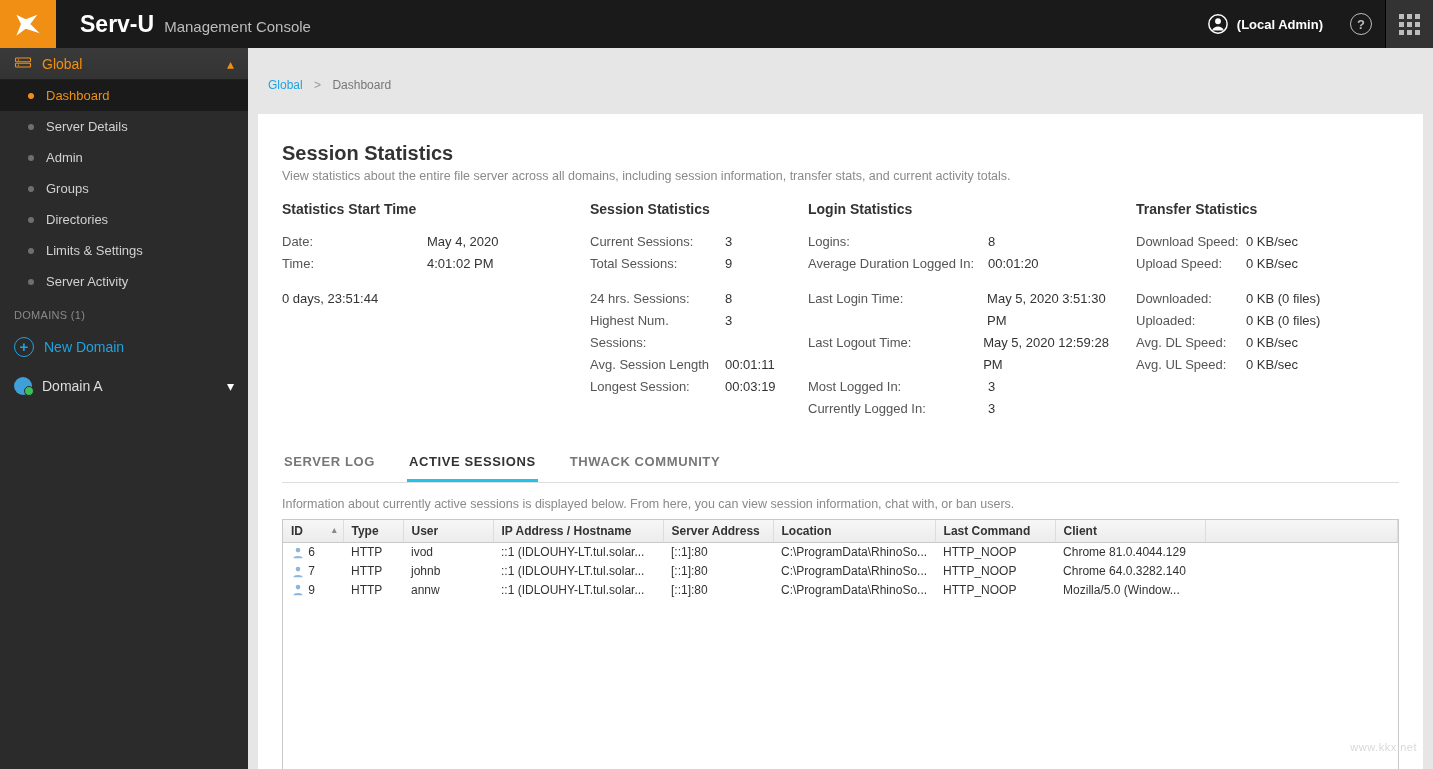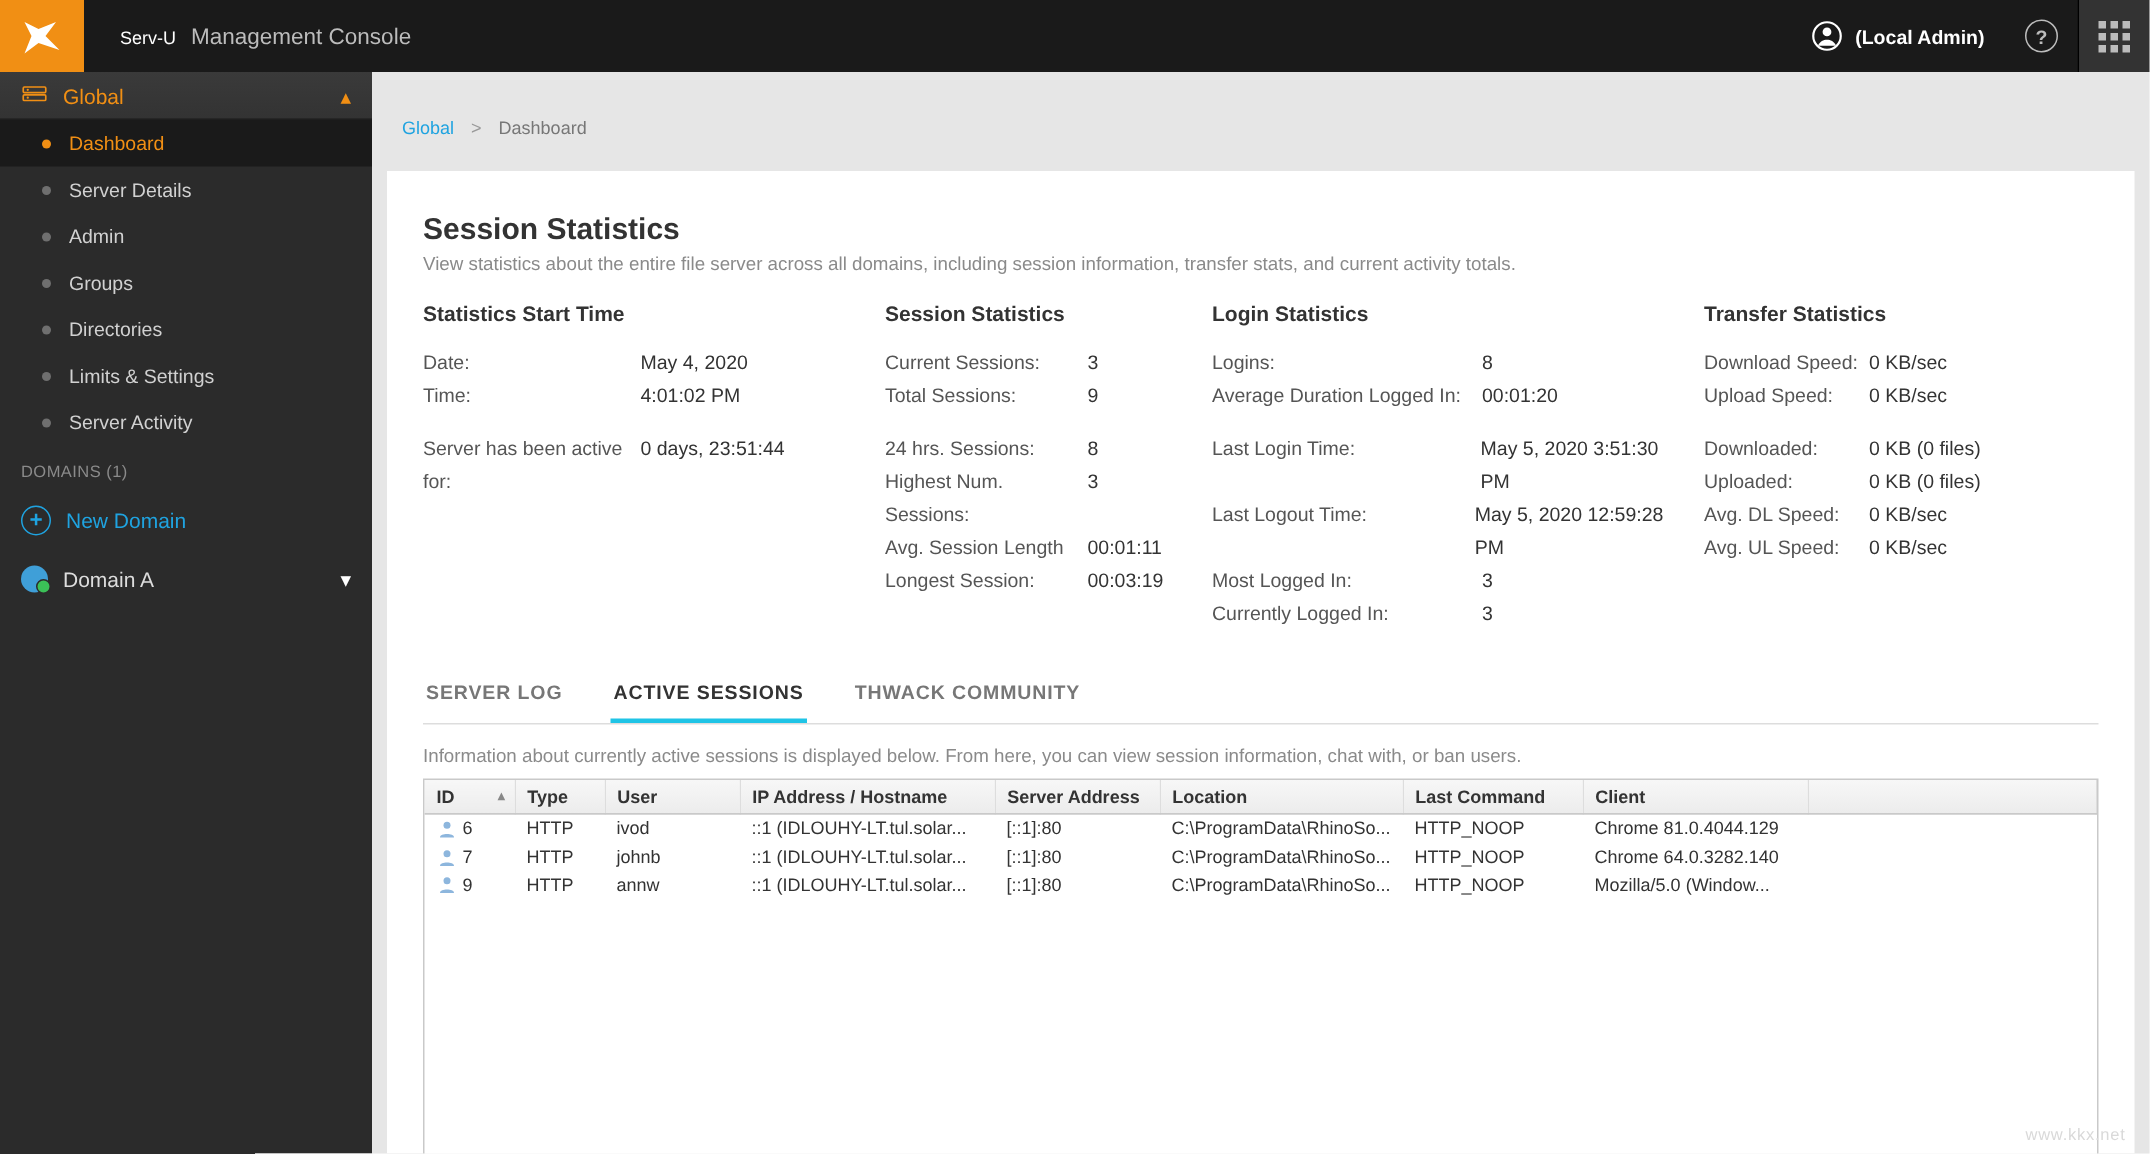--- a/index.html
+++ b/index.html
@@ -3,21 +3,21 @@
 <meta charset="utf-8">
 <style>
 * { margin: 0; padding: 0; box-sizing: border-box; }
 body { font-family: Arial, Helvetica, sans-serif; font-size: 13px; color: #333; background: #e5e5e5; }
 .app { width: 1433px; height: 769px; display: flex; flex-direction: column; background: #fff; }
 
 
 .topbar { height: 48px; background: #1a1a1a; display: flex; align-items: center; color: #fff; }
 .logo-box { width: 56px; height: 48px; background: #f18f14; display: flex; align-items: center; justify-content: center; }
 .brand { padding-left: 24px; display: flex; align-items: baseline; gap: 10px; }
-.brand-main { font-size: 12px; font-weight: 400; color: #fff; }
+.brand-main { font-size: 23px; font-weight: 700; color: #fff; }
 .brand-sub { font-size: 15px; color: #bcbcbc; font-weight: 400; }
 .topbar-right { margin-left: auto; display: flex; align-items: center; height: 48px; }
 .user-box { display: flex; align-items: center; gap: 8px; padding: 0 14px; color: #fff; font-weight: 600; font-size: 13px; cursor: pointer; }
 .help-box { width: 48px; height: 48px; display: flex; align-items: center; justify-content: center; cursor: pointer; }
 .apps-box { width: 48px; height: 48px; background: #333; display: flex; align-items: center; justify-content: center; cursor: pointer; border-left: 1px solid #000; }
 
 
 .body { flex: 1; display: flex; min-height: 0; }
 .sidebar { width: 248px; background: #2b2b2b; color: #d1d1d1; display: flex; flex-direction: column; font-size: 13px; }
 .main { flex: 1; background: #e6e6e6; padding: 0; display: flex; flex-direction: column; min-height: 0; }
@@ -64,21 +64,21 @@
 .table-wrap { border: 1px solid #c9c9c9; flex: 1; overflow: auto; min-height: 280px; background:#fff;}
 table { width: 100%; border-collapse: collapse; font-size: 12px; }
 thead th { background: linear-gradient(#f7f7f7,#ececec); border-bottom: 1px solid #c9c9c9; border-right: 1px solid #ddd; text-align: left; padding: 4px 8px; font-weight: 600; color: #333; position: relative; }
 thead th.sorted::after { content: "▴"; font-size: 9px; color: #888; position: absolute; right: 6px; top: 5px; }
 tbody td { padding: 2px 8px; white-space: nowrap; }
 .row-icon { display:inline-block; vertical-align:middle;}
 
 
 svg { display: block; }
 
-.watermark { position:absolute; right:16px; bottom:6px; color:#d9d9d9; font-size:11px; letter-spacing:.5px; pointer-events:none;}
+.watermark { position:absolute; right:16px; bottom:16px; color:#d9d9d9; font-size:11px; letter-spacing:.5px; pointer-events:none;}
 .app { position:relative; }
 
 .help-ring { width:22px;height:22px;border:1.6px solid #bcbcbc;border-radius:50%;display:flex;align-items:center;justify-content:center;color:#bcbcbc;font-weight:700;font-size:13px;}
 .grid9 { display:grid;grid-template-columns:repeat(3,5px);grid-template-rows:repeat(3,5px);gap:3px;}
 .grid9 span{background:#bcbcbc;width:5px;height:5px;}
 .circle-plus { width:20px;height:20px;border:1.8px solid #1fa3e0;border-radius:50%;display:flex;align-items:center;justify-content:center;color:#1fa3e0;font-weight:700;font-size:15px;line-height:0;}
 .globe-dot{position:relative;width:18px;height:18px;border-radius:50%;background:#3f9fd8;display:inline-block;}
 .globe-dot::after{content:"";position:absolute;bottom:-1px;right:-2px;width:8px;height:8px;background:#3bc057;border-radius:50%;border:1px solid #2b2b2b;}
 </style>
 </head>
@@ -196,21 +196,20 @@
             <div class="kv">
                 <span class="k">Date:</span>
                 <span class="v">May 4, 2020</span>
               </div>
             <div class="kv">
                 <span class="k">Time:</span>
                 <span class="v">4:01:02 PM</span>
               </div>
             <div class="stats-sep"></div>
             <div class="kv">
-                <span class="k">Server has been active for:</span>
                 <span class="v">0 days, 23:51:44</span>
               </div>
           </div>
           <div class="stats-col">
             <h3>Session Statistics</h3>
             <div class="kv">
                 <span class="k" style="width:135px">Current Sessions:</span>
                 <span class="v">3</span>
               </div>
             <div class="kv">

